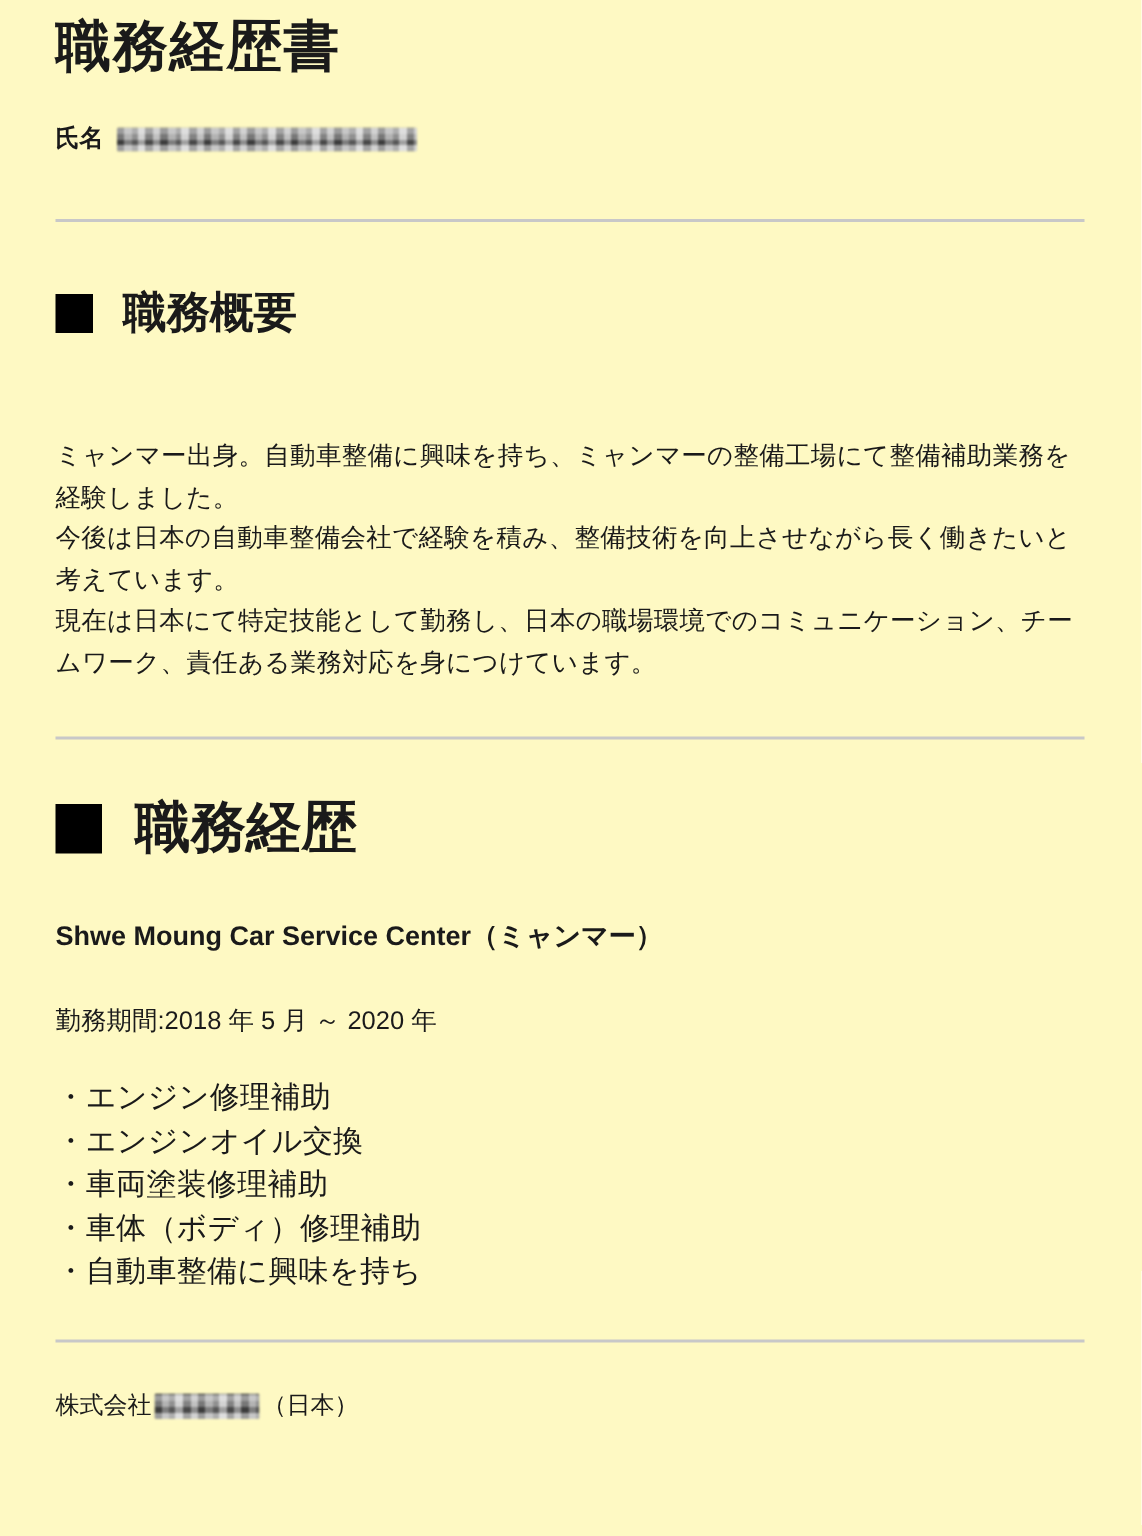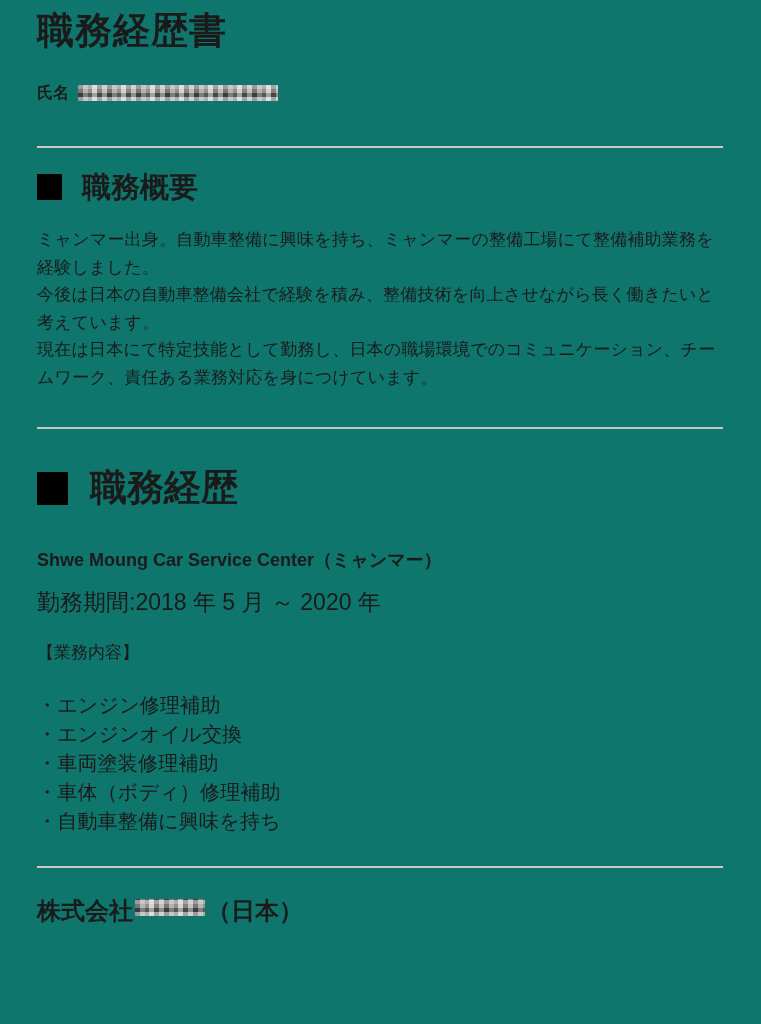--- a/index.html
+++ b/index.html
@@ -8,37 +8,37 @@
     background: #ffffff;
     color: #1a1a1a;
     font-family: "Liberation Sans", "DejaVu Sans", sans-serif;
   }
   .page {
     width: 761px;
     height: 1024px;
     box-sizing: border-box;
     padding: 8px 38px 20px 37px;
     overflow: hidden;
-    background: #0f766e;
+    background: #fef9c3;
   }
   
   .doc-title {
     margin: 0;
     font-size: 37px;
     line-height: 46px;
     font-weight: bold;
     letter-spacing: 1px;
   }
   .section-heading {
     display: flex;
     align-items: center;
     margin: 0;
     font-weight: bold;
   }
-  .section-heading.h-small { font-size: 29px; line-height: 38px; margin-top: 20px; text-align: center; }
+  .section-heading.h-small { font-size: 29px; line-height: 38px; margin-top: 42px; text-align: center; }
   .section-heading.h-large { font-size: 37px; line-height: 50px; margin-top: 34px; text-align: center; }
   .square-marker {
     display: inline-block;
     background: #000000;
     flex: 0 0 auto;
   }
   .h-small .square-marker { width: 25px; height: 26px; margin-right: 20px; }
   .h-large .square-marker { width: 31px; height: 33px; margin-right: 22px; }
   
   .name-row {
@@ -67,61 +67,61 @@
   
   .divider {
     border: none;
     border-top: 2px solid #c8c8c8;
     margin: 0;
   }
   .divider.d1 { margin-top: 44px; }
   .divider.d2 { margin-top: 36px; }
   .divider.d3 { margin-top: 30px; }
   
-  .summary-block { margin-top: 20px; }
+  .summary-block { margin-top: 62px; }
   .summary-block p {
     margin: 0;
     font-size: 17px;
     line-height: 27.5px;
     letter-spacing: 0.2px;
   }
   
   .company-name {
     margin-top: 36px;
     font-size: 18px;
     font-weight: bold;
     line-height: 23px;
   }
   .employment-period {
-    margin-top: 20px;
-    font-size: 23px;
+    margin-top: 34px;
+    font-size: 17px;
     line-height: 21px;
   }
   .duties-heading {
     margin-top: 29px;
     font-size: 17px;
     line-height: 22px;
   }
   .duties-list {
     margin: 27px 0 0 0;
     padding: 0;
     list-style: none;
   }
   .duties-list li {
     font-size: 20px;
     line-height: 29px;
     letter-spacing: 0.2px;
   }
   .company-name-2 {
     margin-top: 31px;
-    font-size: 24px;
-    font-weight: bold;
+    font-size: 16px;
+    font-weight: normal;
     line-height: 23px;
     display: flex;
-    align-items: flex-start;
+    align-items: center;
   }
 </style>
 </head>
 <body>
 
 <div class="page">
 
   <h1 class="doc-title">職務経歴書</h1>
 
   <div class="name-row">
@@ -146,21 +146,20 @@
 
   <h2 class="section-heading h-large">
     <span class="square-marker"></span>
     <span>職務経歴</span>
   </h2>
 
   <div class="company-name">Shwe Moung Car Service Center（ミャンマー）</div>
 
   <div class="employment-period">勤務期間:2018 年 5 月 ～ 2020 年</div>
 
-  <div class="duties-heading">【業務内容】</div>
 
   <ul class="duties-list">
     <li>・エンジン修理補助</li>
     <li>・エンジンオイル交換</li>
     <li>・車両塗装修理補助</li>
     <li>・車体（ボディ）修理補助</li>
     <li>・自動車整備に興味を持ち</li>
   </ul>
 
   <hr class="divider d3">

